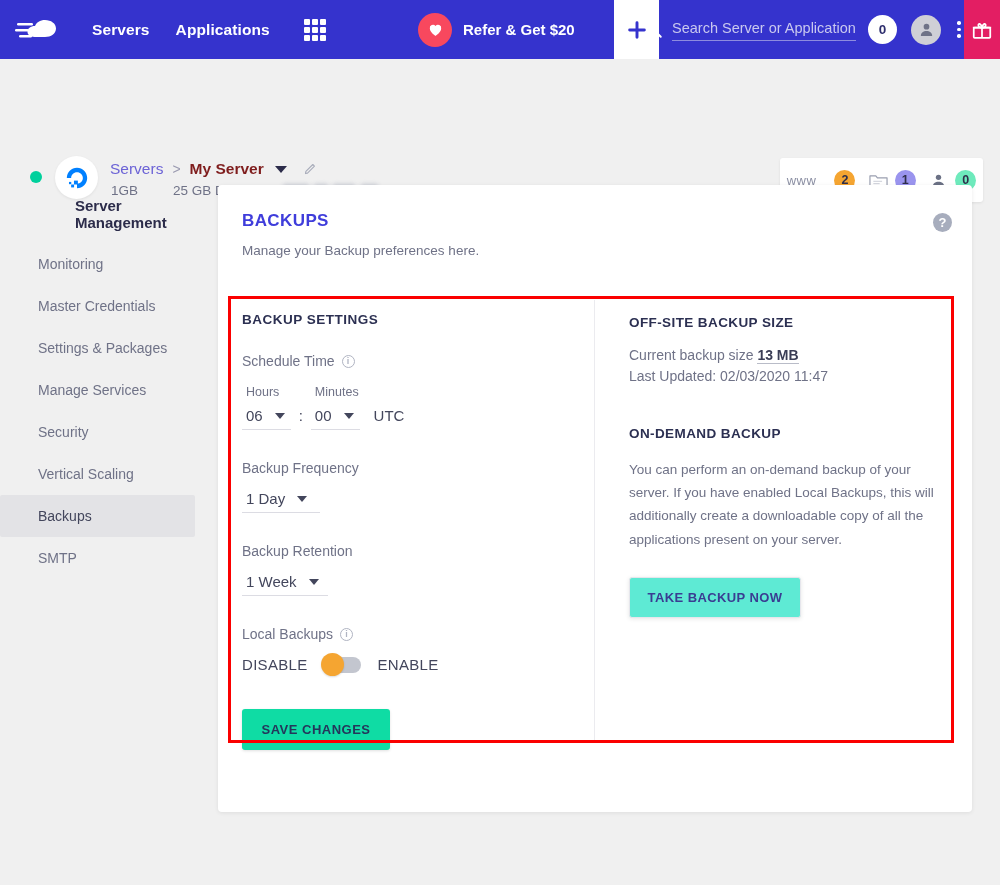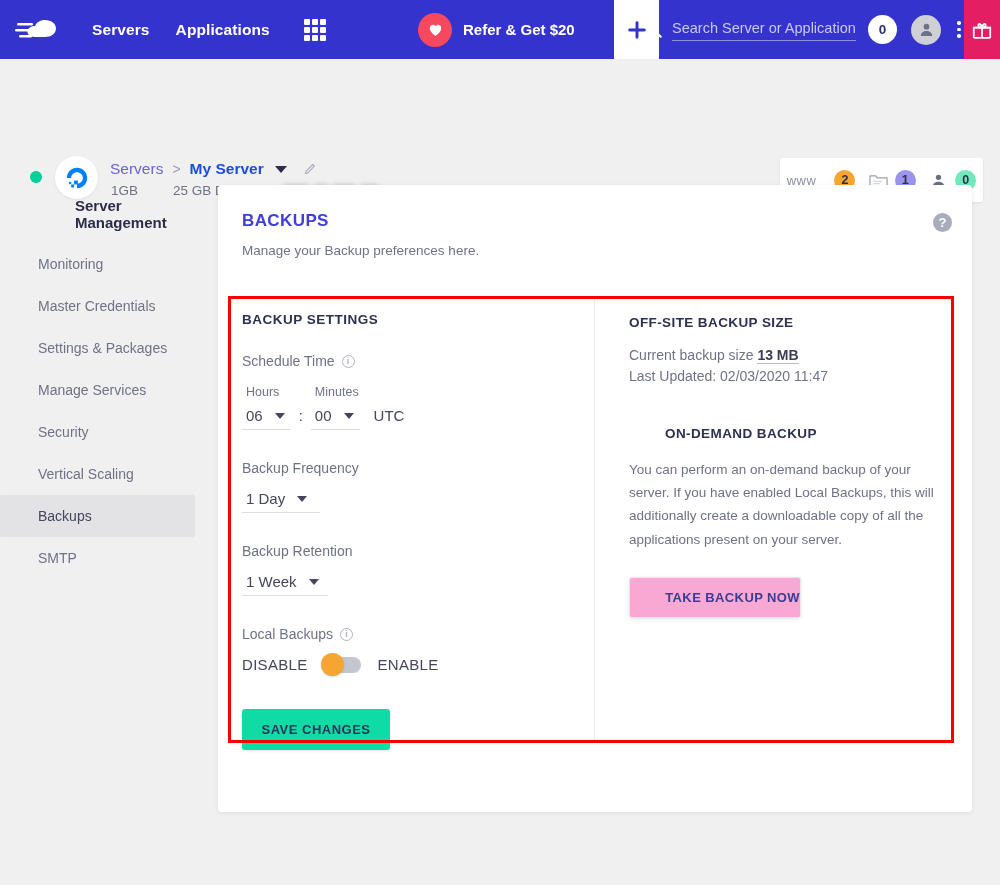--- a/index.html
+++ b/index.html
@@ -109,21 +109,21 @@
   }
   .provider-logo svg { width: 26px; height: 26px; }
   .bc-row {
     position: absolute; left: 110px; top: 101px;
     display: flex; align-items: center;
   }
   .bc-servers {
     color: #6c63d6; font-size: 15.5px; cursor: pointer;
   }
   .bc-sep { color: #9a9ab0; font-size: 14px; margin: 0 9px; }
-  .bc-name { color: #1d4ed8; font-size: 15.5px; font-weight: bold; }
+  .bc-name { color: #7f1d1d; font-size: 15.5px; font-weight: bold; }
   .bc-caret {
     margin-left: 11px; width: 0; height: 0;
     border-left: 6px solid transparent; border-right: 6px solid transparent;
     border-top: 7px solid #2c2c4a; cursor: pointer;
   }
   .bc-pencil { margin-left: 16px; width: 15px; height: 15px; cursor: pointer; }
   .meta-row {
     position: absolute; left: 111px; top: 124px;
     display: flex; align-items: center; font-size: 13.5px; color: #6f7287;
   }
@@ -264,31 +264,30 @@
 
   
   .col-right { position: absolute; left: 629px; top: 315px; width: 315px; }
   .r-head {
     font-size: 13.5px; font-weight: bold; color: #2c3052;
     letter-spacing: 0.4px;
   }
   .r-line { font-size: 14px; color: #6f7287; margin-top: 17px; }
   .r-line b { color: #3a3d55; border-bottom: 1px solid #b9bcc8; }
   .r-line2 { font-size: 14px; color: #6f7287; margin-top: 5px; }
-  .r-head2 { margin-top: 42px; margin-left: 36px; }
+  .r-head2 { margin-top: 42px; }
   .r-para {
     font-size: 13.5px; color: #6f7287; line-height: 1.72; margin-top: 17px;
   }
   .take-btn {
     margin-top: 26px; width: 172px; height: 41px;
-    background: #f9a8d4; border: 1px solid #e6e6ec; border-radius: 3px;
+    background: #5eead4; border: 1px solid #e6e6ec; border-radius: 3px;
     color: #3a3d92; font-size: 13px; font-weight: bold; letter-spacing: 0.4px;
     font-family: "Liberation Sans", sans-serif; cursor: pointer;
     box-shadow: 0 1px 4px rgba(0,0,0,0.10);
-    text-align: right;
   }
 </style>
 </head>
 <body>
 
 <div class="topnav">
   <div class="logo-wrap">
     <svg class="cw-logo" viewBox="0 0 60 30">
       <path d="M30 22c6 0 11-3.5 11-8.5S36 5 30 5c-5 0-8.5 2.5-10 6-4.5 0-7.5 2.5-7.5 5.8 0 3.2 3 5.2 7 5.2z" fill="#ffffff"></path>
       <rect x="2" y="8" width="16" height="2.4" rx="1.2" fill="#ffffff"></rect>

